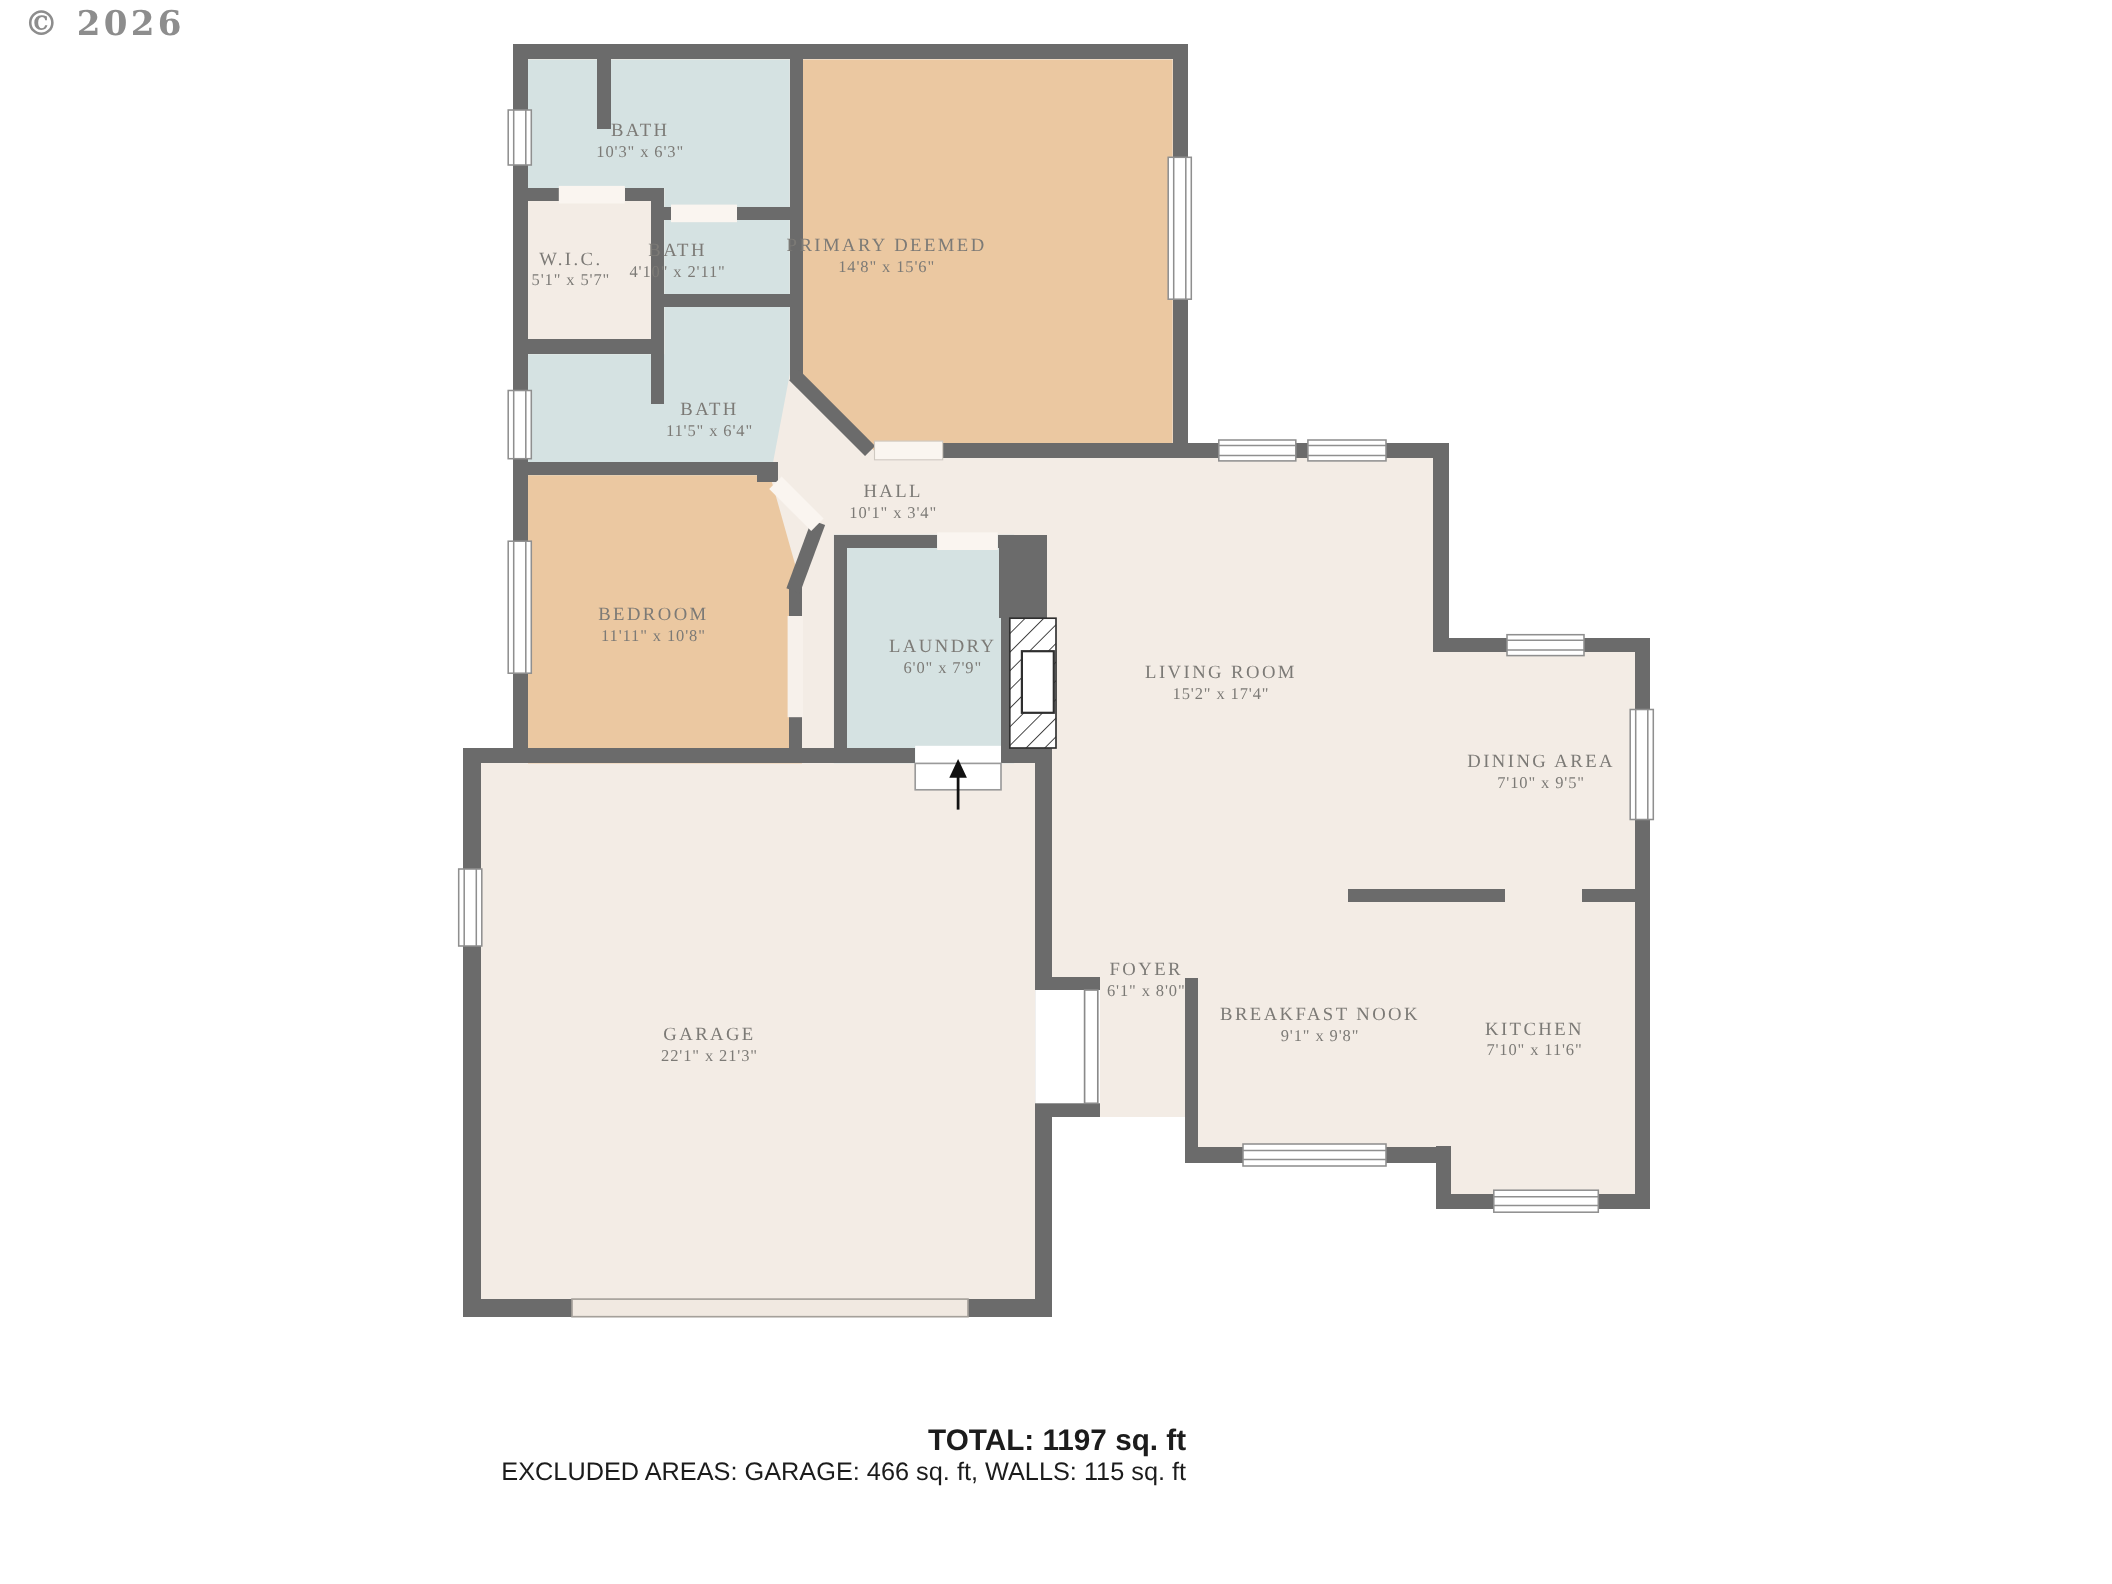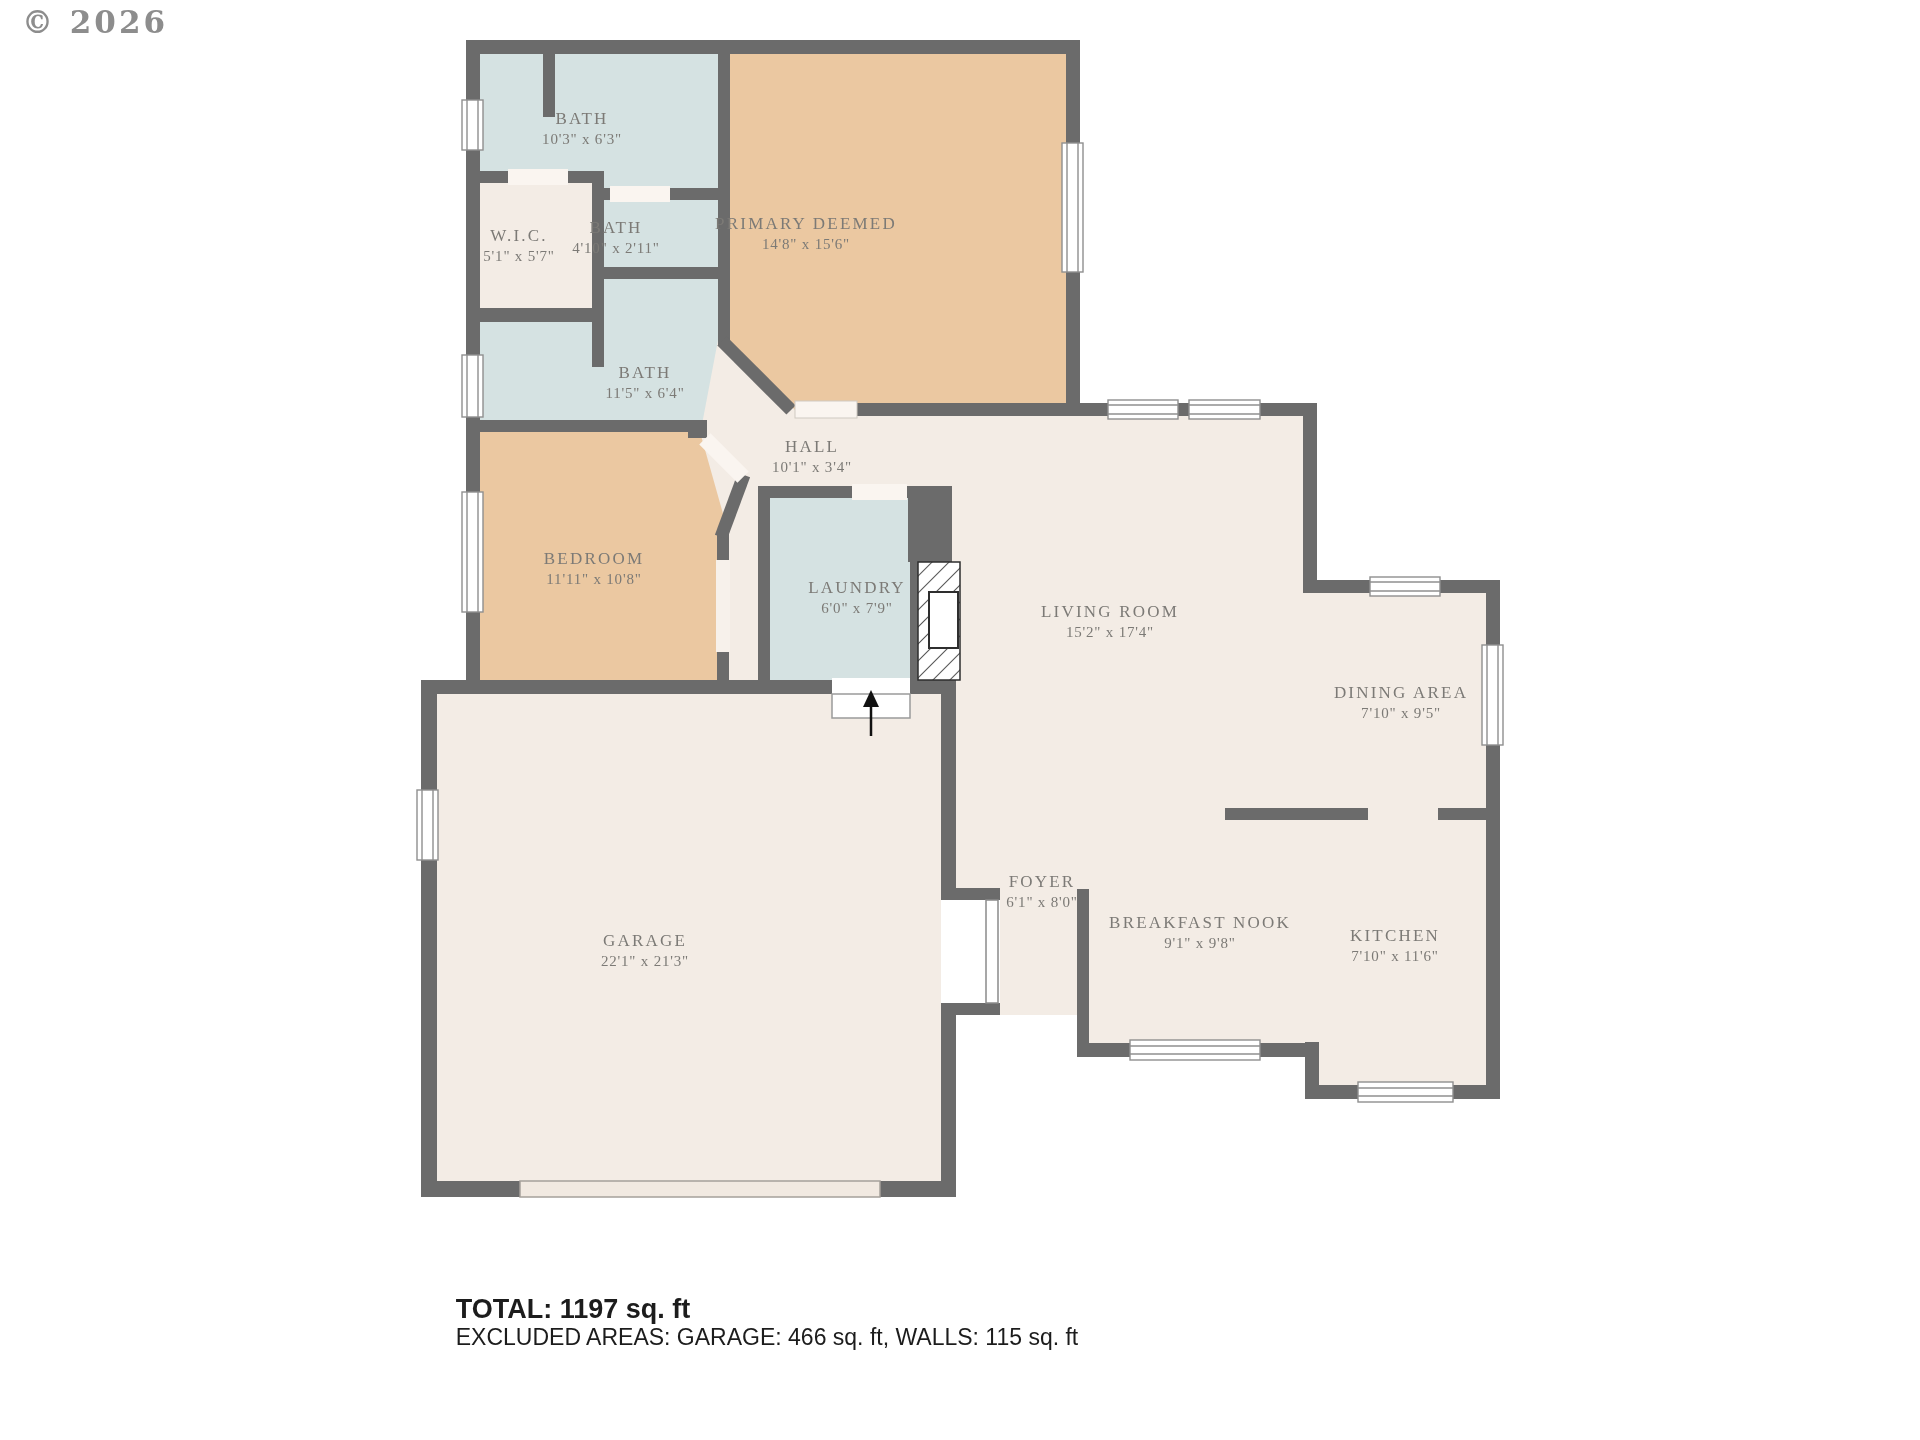--- a/index.html
+++ b/index.html
@@ -15,21 +15,21 @@
     color:#8d8d8d;letter-spacing:3px;margin-left:14px;
   }
   .room-label{
     position:absolute;transform:translate(-50%,-50%);
     text-align:center;white-space:nowrap;color:#7c7a76;pointer-events:none;font-family:Liberation Serif, serif;
   }
   .room-label .rname{display:block;font-size:17px;letter-spacing:2.2px;line-height:21px;}
   .room-label .rdims{display:block;font-size:15px;letter-spacing:0.8px;line-height:20px;}
   .footer{
     position:absolute;left:767px;top:1294px;transform:translateX(-50%);
-    text-align:left;color:#1c1c1c;white-space:nowrap;
+    text-align:right;color:#1c1c1c;white-space:nowrap;
   }
   .footer .total{font-size:27px;font-weight:700;line-height:30px;}
   .footer .floor{font-size:23px;line-height:27px;}
   .footer .excluded{font-size:23px;line-height:27px;}
   .disclaimer{
     position:absolute;left:767px;top:1394px;transform:translateX(-50%);
     font-size:13.5px;color:#b9b9b9;letter-spacing:0.4px;white-space:nowrap;
   }
 </style>
 </head>

